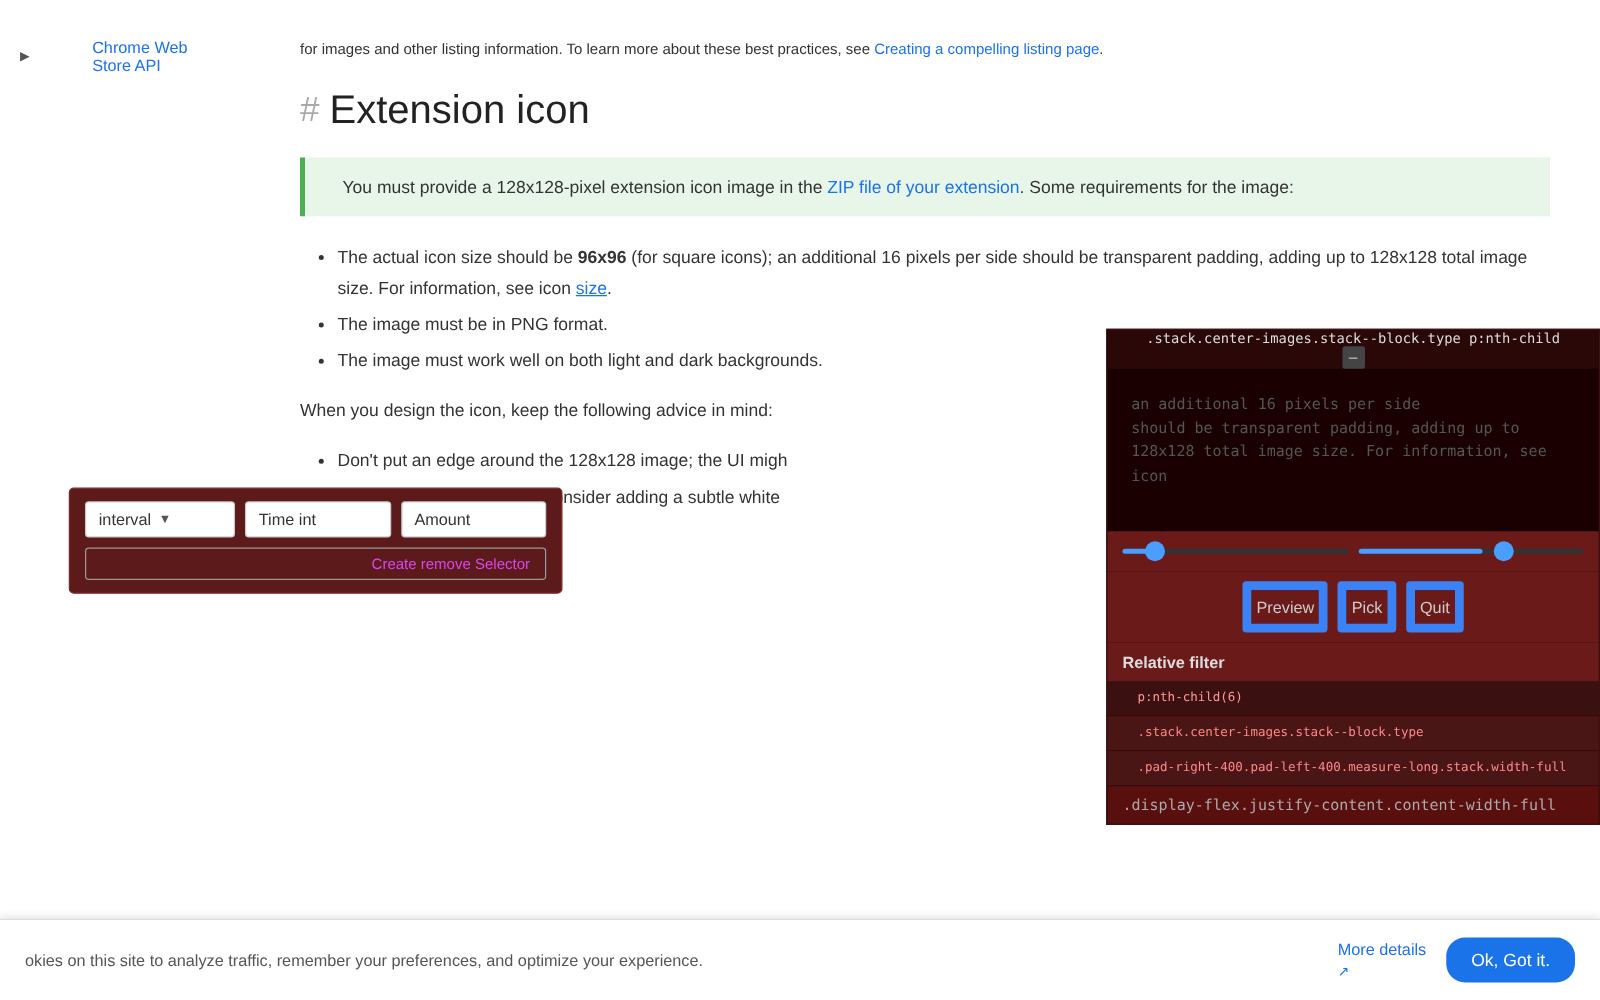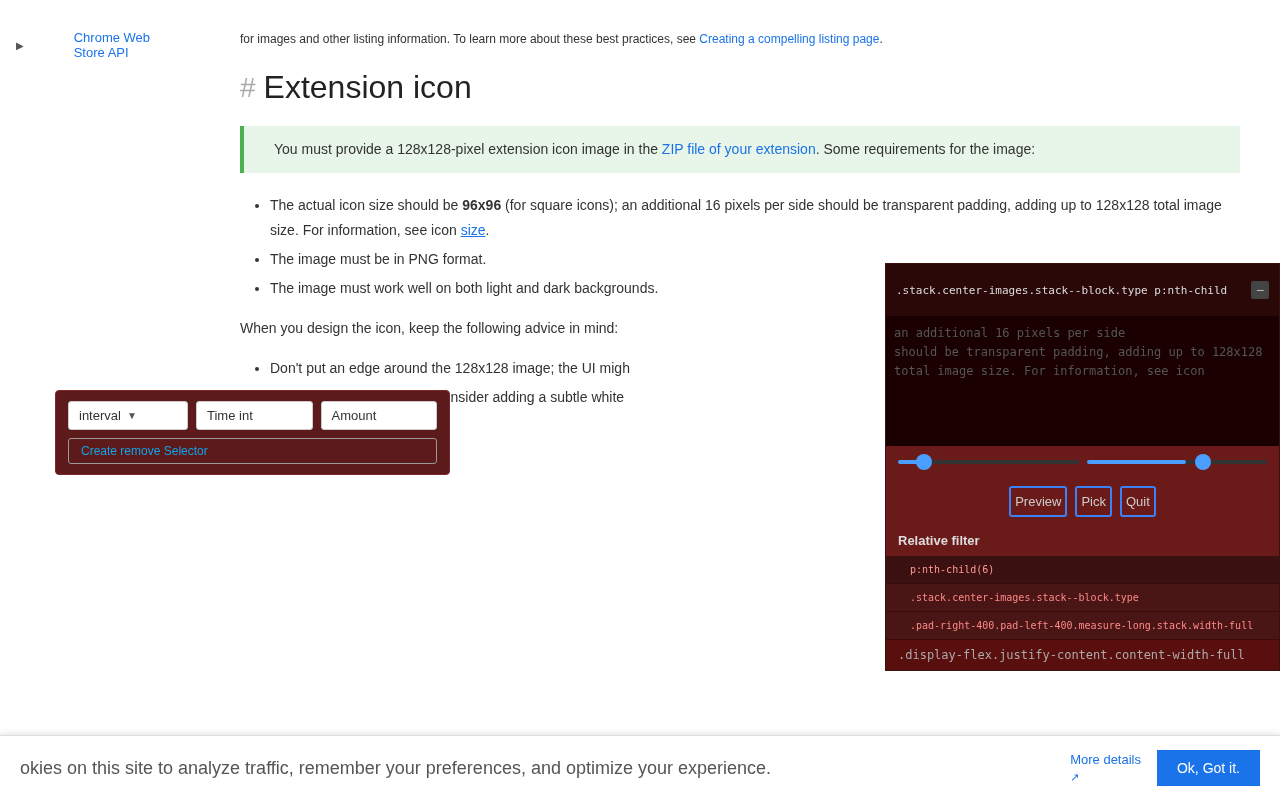--- a/index.html
+++ b/index.html
@@ -180,43 +180,44 @@
       display: flex;
       gap: 8px;
     }
 
     .selector-btn {
       background: #5d1a1a;
       border: 1px solid #999;
       border-radius: 3px;
       padding: 5px 12px;
       font-size: 12px;
-      color: #0ea5e9;
+      color: #d946ef;
       cursor: pointer;
       flex: 1;
-      text-align: left;
+      text-align: right;
     }
 
     
     .dark-panel {
       position: absolute;
       right: 0;
       top: 263px;
       width: 395px;
       background: #1a0000;
       border: 1px solid #3a1010;
       z-index: 200;
     }
 
     .dark-panel-titlebar {
       background: #2a0808;
-      padding: 17px 10px;
+      padding: 0 10px;
       display: flex;
       justify-content: space-between;
       align-items: center;
+      flex-direction: column;
     }
 
     .dark-panel-title {
       color: #ddd;
       font-size: 11px;
       font-family: monospace;
       word-break: break-all;
     }
 
     .dark-panel-close {
@@ -226,21 +227,21 @@
       background: #444;
       width: 18px;
       height: 18px;
       display: flex;
       align-items: center;
       justify-content: center;
       border-radius: 2px;
     }
 
     .dark-panel-body {
-      padding: 8px;
+      padding: 19px;
       min-height: 130px;
       position: relative;
     }
 
     .ghost-text {
       color: #555;
       font-size: 12px;
       font-family: monospace;
       line-height: 1.6;
     }
@@ -285,21 +286,21 @@
     .action-buttons-row {
       background: #6b1a1a;
       padding: 8px 12px;
       display: flex;
       gap: 8px;
       justify-content: center;
     }
 
     .action-btn {
       background: transparent;
-      border: 2px solid #3b82f6;
+      border: 7px solid #3b82f6;
       border-radius: 3px;
       padding: 6px 4px;
       color: #ccc;
       font-size: 13px;
       cursor: pointer;
     }
 
     
     .relative-filter-section {
       background: #5a0f0f;
@@ -351,21 +352,21 @@
       padding: 14px 20px;
       display: flex;
       align-items: center;
       gap: 16px;
       z-index: 300;
       box-shadow: 0 -2px 6px rgba(0,0,0,0.1);
     }
 
     .cookie-text {
       flex: 1;
-      font-size: 18px;
+      font-size: 13px;
       color: #555;
     }
 
     .cookie-more-details {
       color: #1a73e8;
       text-decoration: none;
       display: flex;
       align-items: flex-start;
       gap: 4px;
       font-size: 13px;
@@ -374,21 +375,21 @@
     }
 
     .external-icon {
       font-size: 11px;
     }
 
     .cookie-ok-btn {
       background: #1a73e8;
       color: #fff;
       border: none;
-      border-radius: 0;
+      border-radius: 15px;
       padding: 10px 20px;
       font-size: 14px;
       cursor: pointer;
       white-space: nowrap;
     }
   </style>
 </head>
 <body>
 
 <div class="sidebar">

